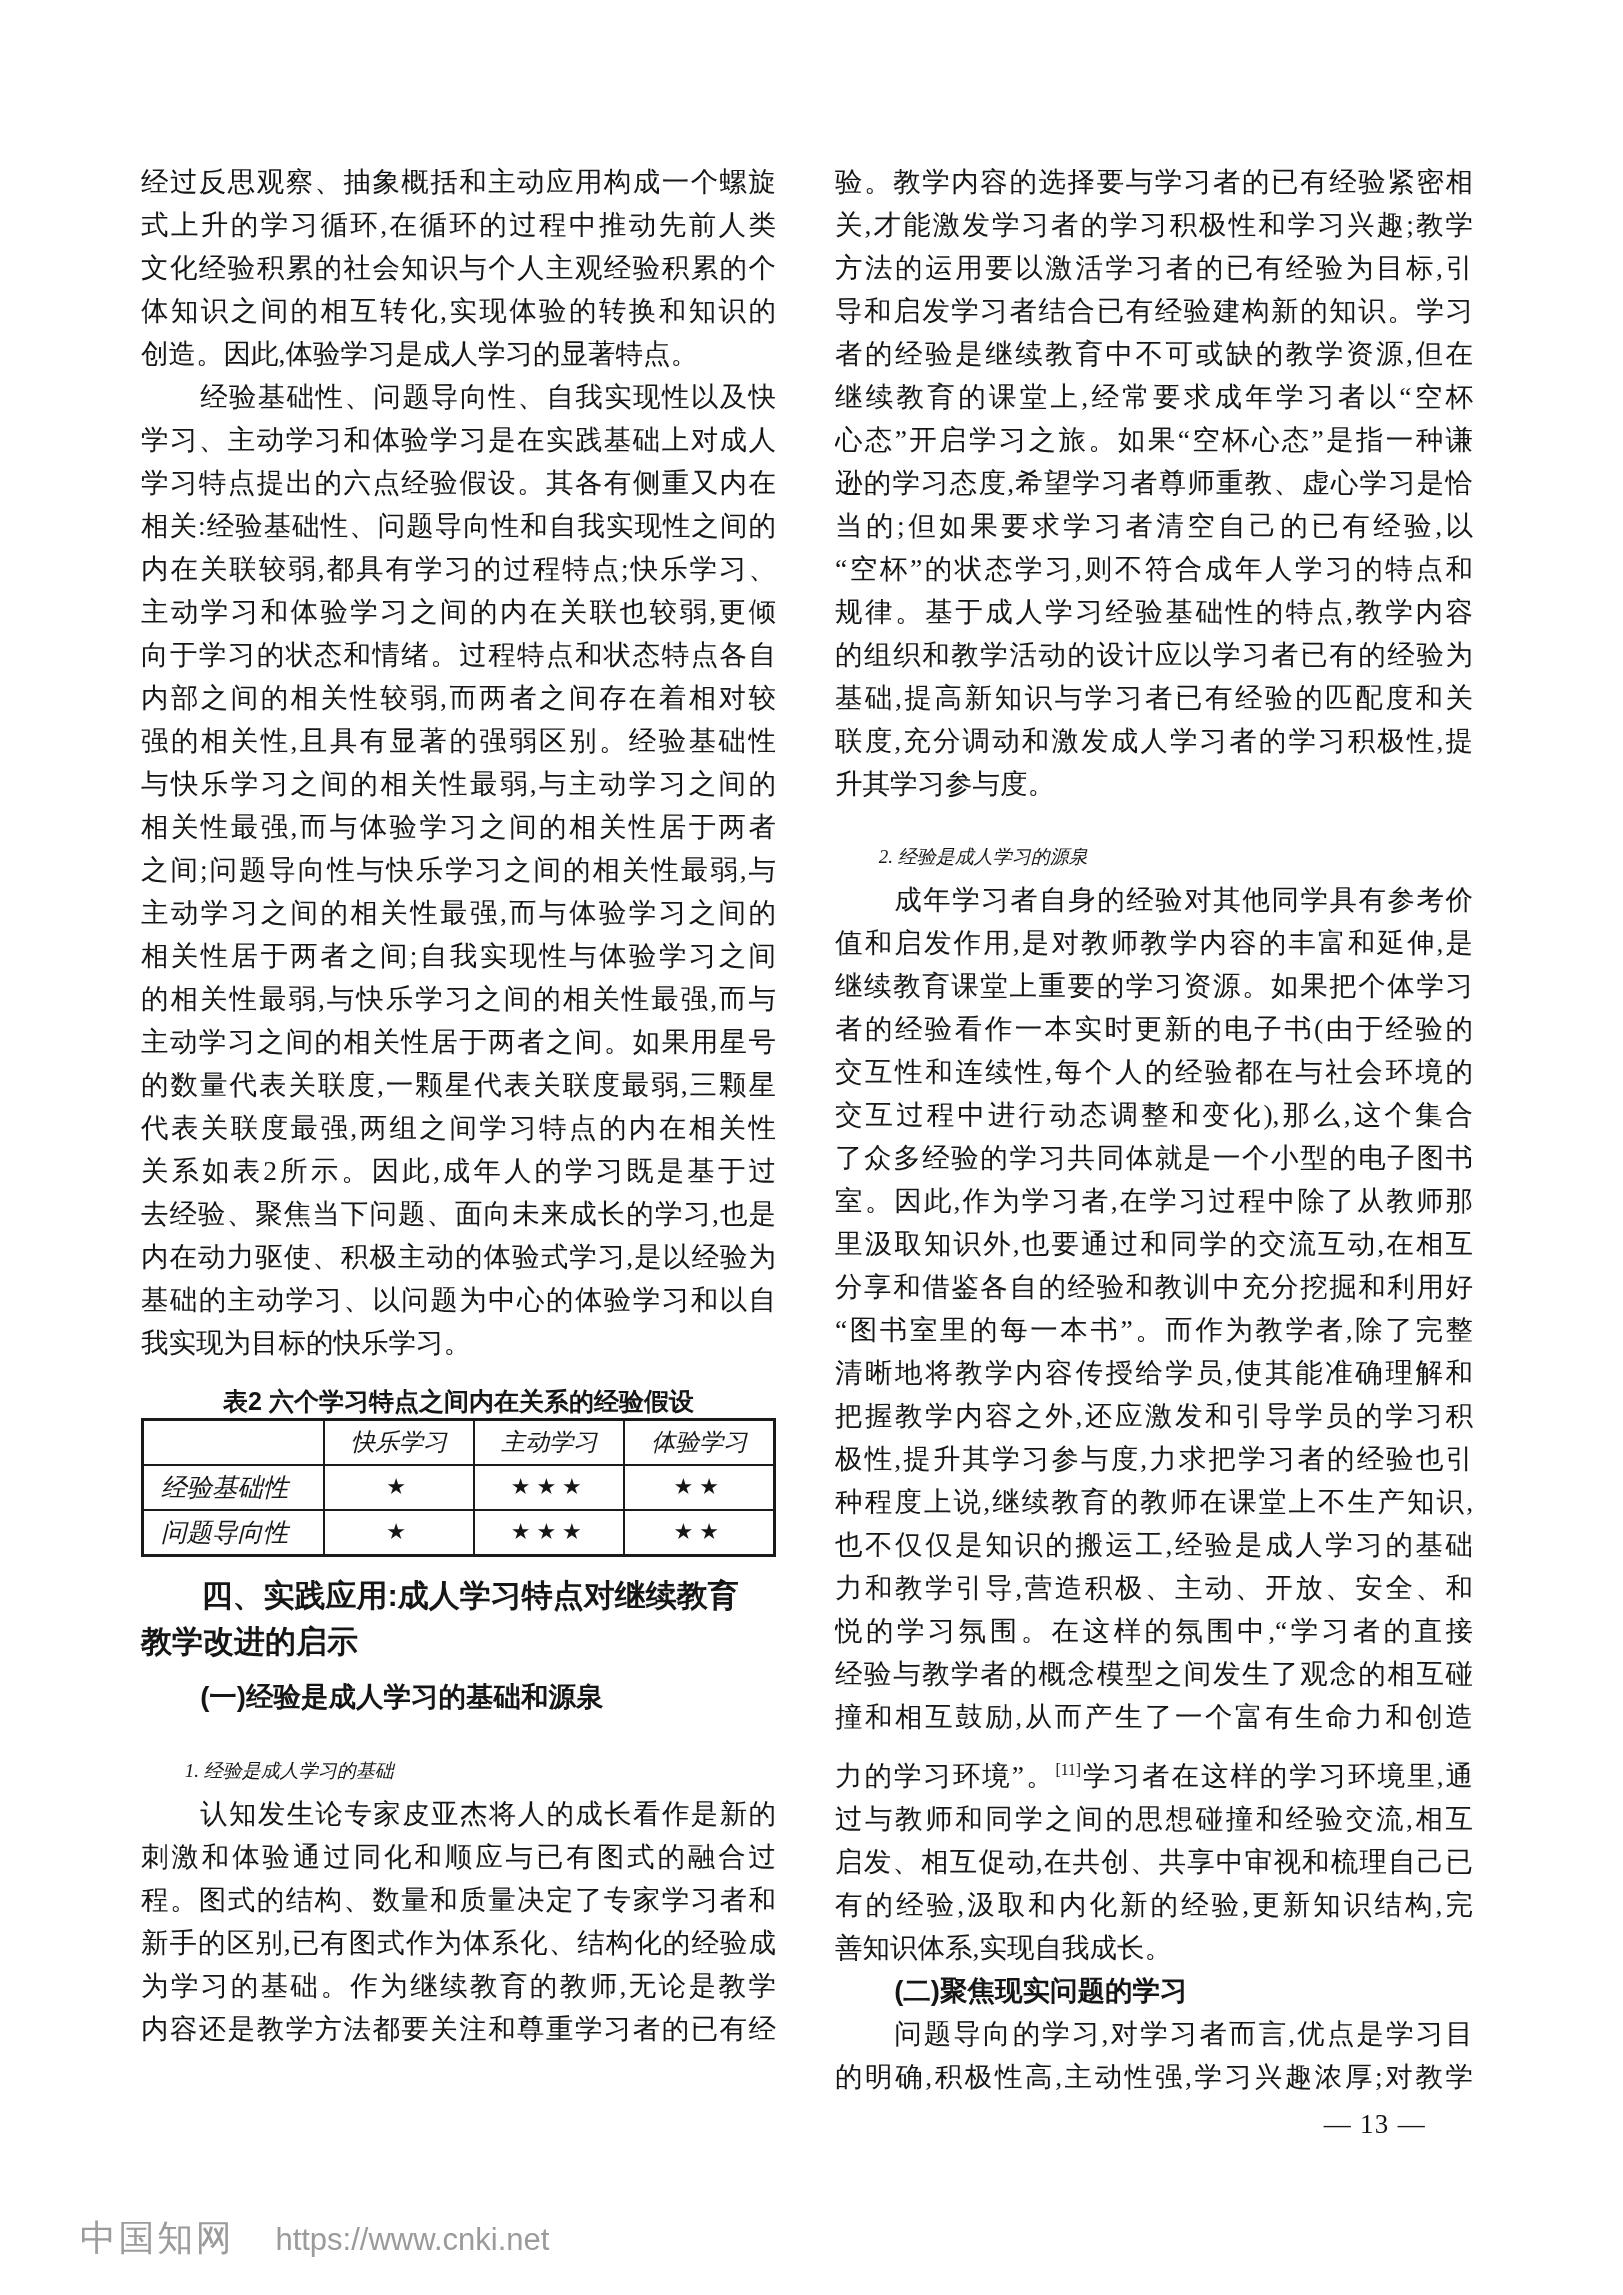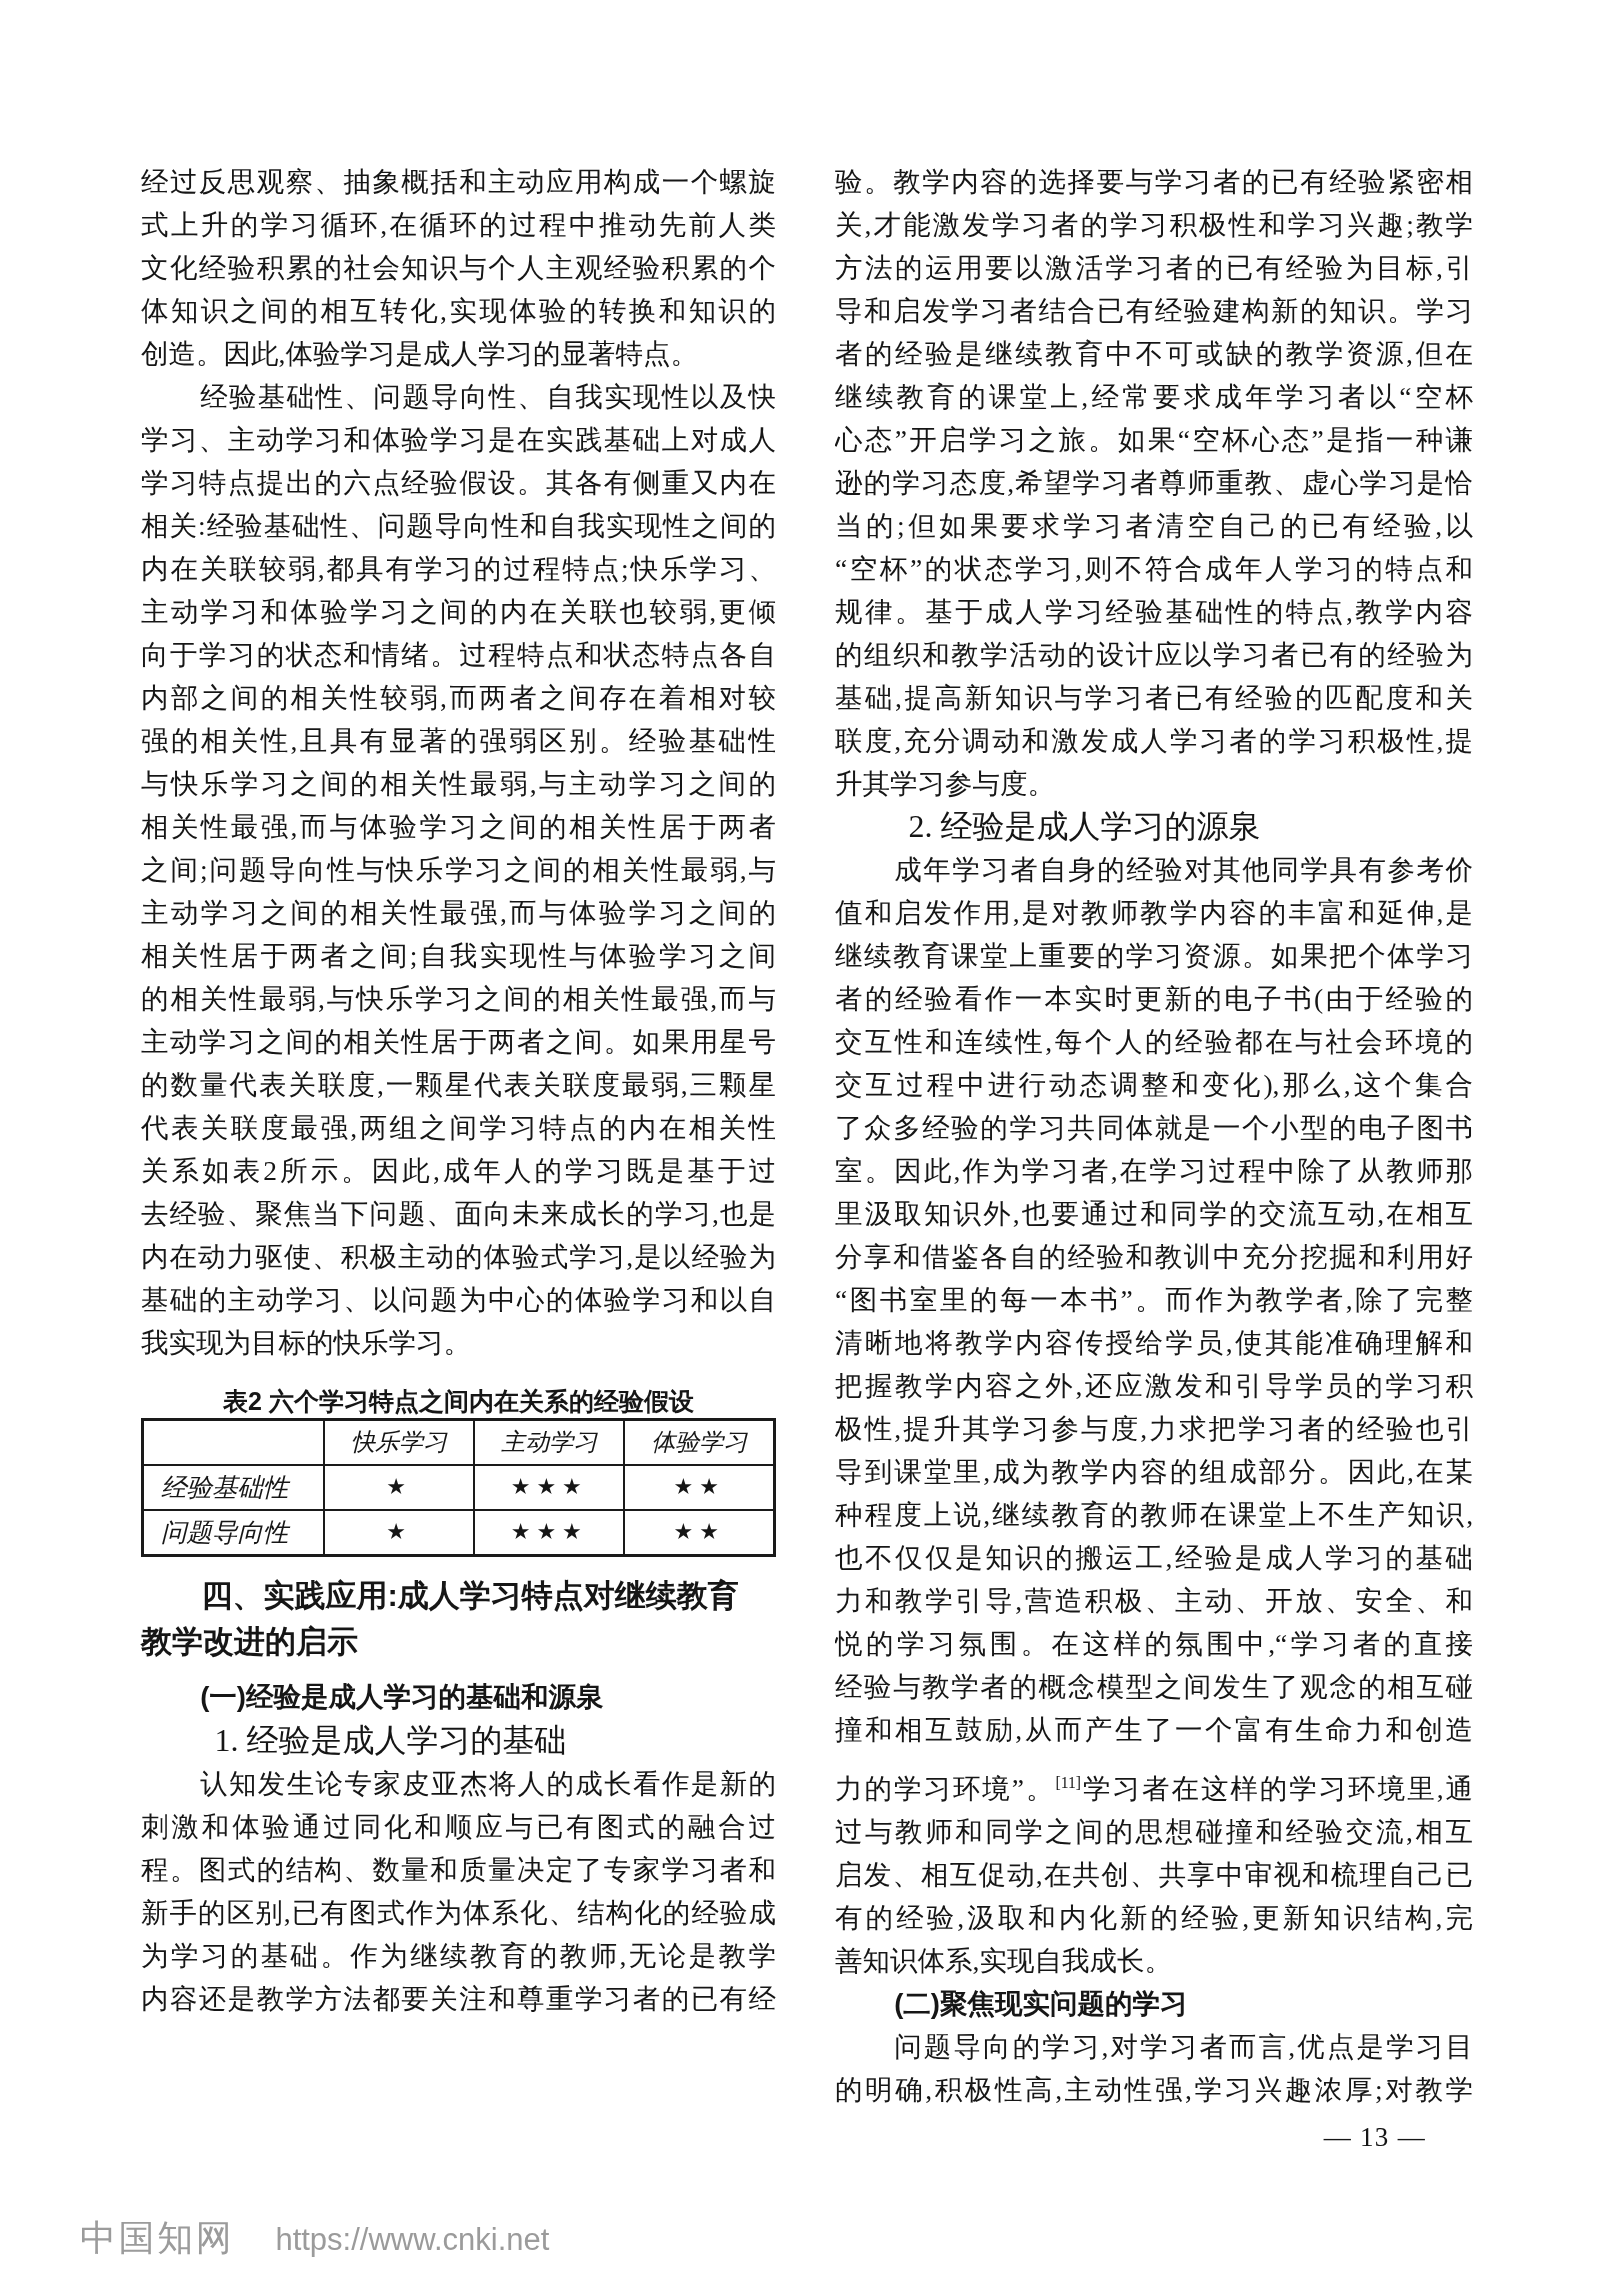--- a/index.html
+++ b/index.html
@@ -51,22 +51,23 @@
   .heading .hline.h1 { text-indent:1.95em; }
 
   .sub {
     margin-top:9.2px; height:45px; line-height:45px;
     font-family:"Liberation Sans","DejaVu Sans",sans-serif;
     font-weight:bold; font-size:27.5px; padding-left:2.15em;
   }
   .col.right .sub { margin-top:0; height:43px; line-height:43px; }
 
   .item {
-    height:43px; line-height:43px; font-size:32px; 
+    height:43px; line-height:43px; font-size:19px; font-style:italic;
     padding-left:2.3em;
+    margin-top:30px;
   }
 
   .supline {
     height:43px; line-height:43px; font-size:27.5px;
     text-align:justify; text-align-last:justify; text-justify:inter-character;margin-top:16px;
   }
   .supline sup { font-size:15.7px; vertical-align:super; line-height:0; }
 
   .pagenum {
     margin-top:5.2px; height:43px; line-height:43px; font-size:27px;
@@ -200,21 +201,20 @@
         <div class="line">交互性和连续性,每个人的经验都在与社会环境的</div>
         <div class="line">交互过程中进行动态调整和变化),那么,这个集合</div>
         <div class="line">了众多经验的学习共同体就是一个小型的电子图书</div>
         <div class="line">室。因此,作为学习者,在学习过程中除了从教师那</div>
         <div class="line">里汲取知识外,也要通过和同学的交流互动,在相互</div>
         <div class="line">分享和借鉴各自的经验和教训中充分挖掘和利用好</div>
         <div class="line">“图书室里的每一本书”。而作为教学者,除了完整</div>
         <div class="line">清晰地将教学内容传授给学员,使其能准确理解和</div>
         <div class="line">把握教学内容之外,还应激发和引导学员的学习积</div>
         <div class="line">极性,提升其学习参与度,力求把学习者的经验也引</div>
-        <div class="line">导到课堂里,成为教学内容的组成部分。因此,在某</div>
         <div class="line">种程度上说,继续教育的教师在课堂上不生产知识,</div>
         <div class="line">也不仅仅是知识的搬运工,经验是成人学习的基础</div>
         <div class="line">力和教学引导,营造积极、主动、开放、安全、和谐、愉</div>
         <div class="line">悦的学习氛围。在这样的氛围中,“学习者的直接</div>
         <div class="line">经验与教学者的概念模型之间发生了观念的相互碰</div>
         <div class="line">撞和相互鼓励,从而产生了一个富有生命力和创造</div>
       </div>
 
     <div class="supline"><span>力的学习环境”。</span><sup>[11]</sup><span>学习者在这样的学习环境里,通</span></div>
 

